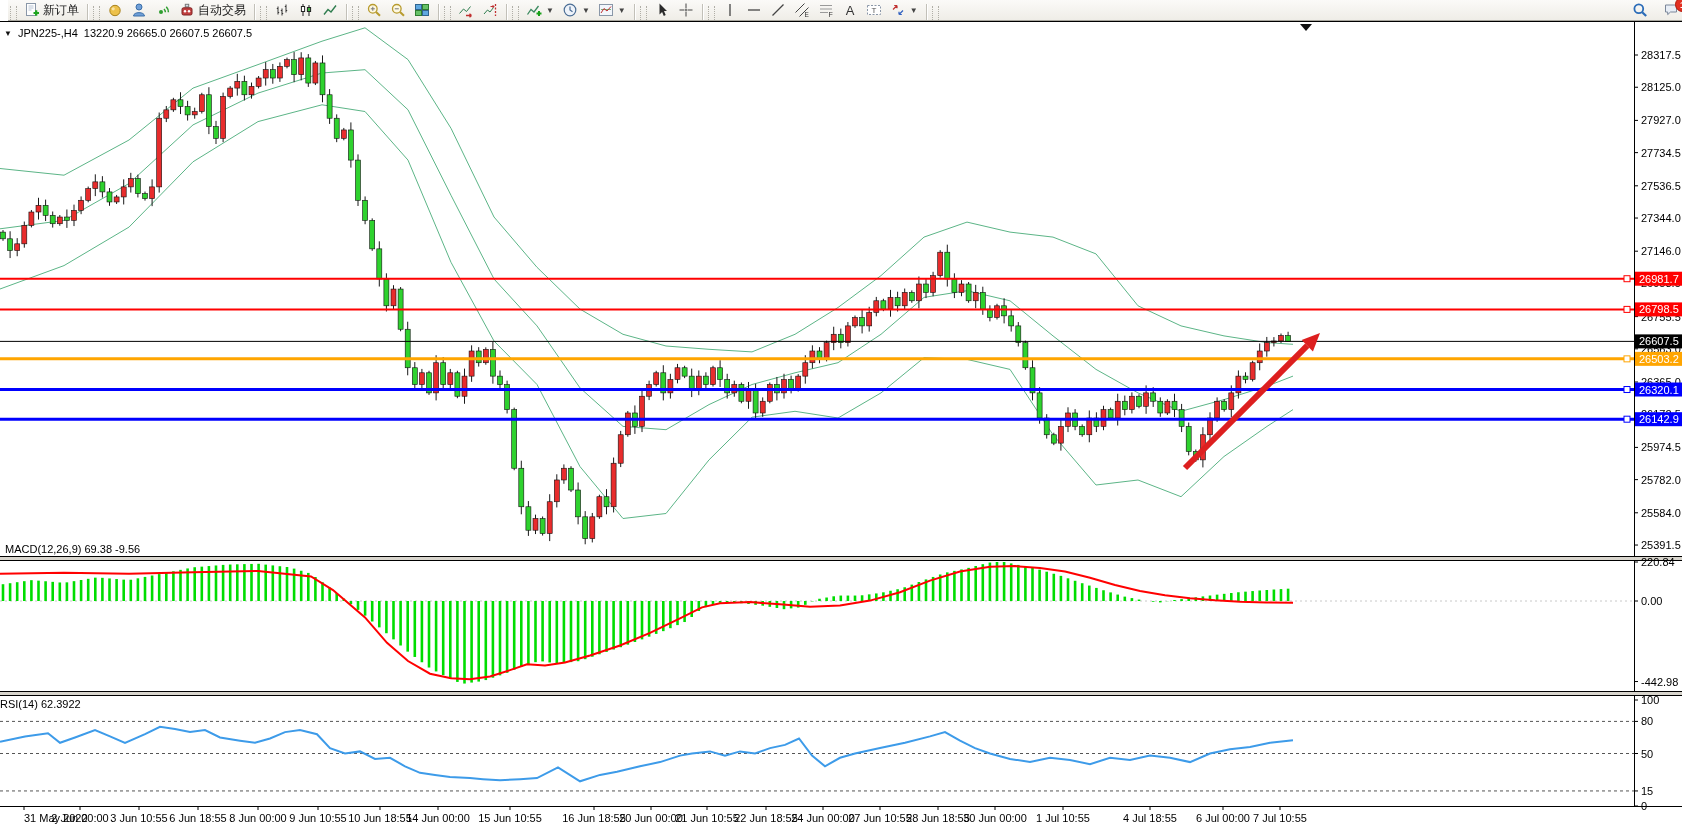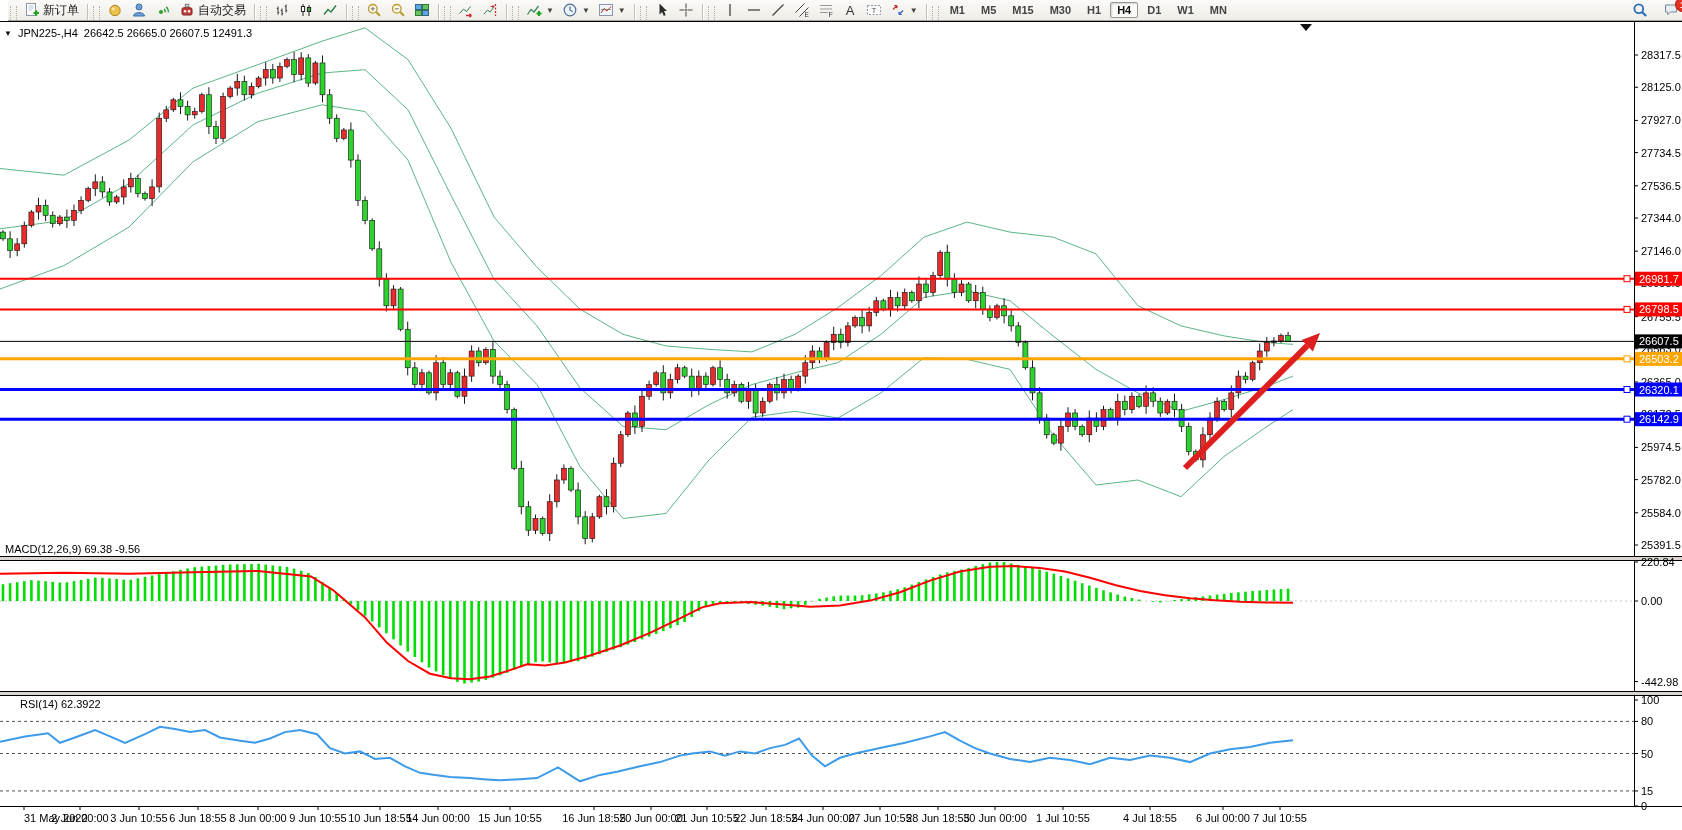--- a/index.html
+++ b/index.html
@@ -226,31 +226,20 @@
         <div class="tb-btn">
           <svg width="16" height="16" viewBox="0 0 16 16">
             <path d="M3 7.5L7 3.5M7 3.5H4.2M7 3.5v2.8" stroke="#c03030" fill="none" stroke-width="1.2"></path>
             <path d="M13 8.5l-4 4m0 0h2.8m-2.8 0V9.7" stroke="#3060c0" fill="none" stroke-width="1.2"></path>
           </svg>
           <span class="dd">▼</span>
         </div>
       </div>
       <div class="tb-sep"></div>
       <div class="tb-handle"></div>
-      <div class="tb-group">
-        <div class="tf-btn">M1</div>
-        <div class="tf-btn">M5</div>
-        <div class="tf-btn">M15</div>
-        <div class="tf-btn">M30</div>
-        <div class="tf-btn">H1</div>
-        <div class="tf-btn active">H4</div>
-        <div class="tf-btn">D1</div>
-        <div class="tf-btn">W1</div>
-        <div class="tf-btn">MN</div>
-      </div>
       <div id="tb-right">
         <div class="tb-btn">
           <svg width="16" height="16" viewBox="0 0 16 16">
             <circle cx="6.8" cy="6.8" r="4.4" fill="none" stroke="#2b6cb8" stroke-width="1.8"></circle>
             <path d="M10.2 10.2l4 3.8" stroke="#2b6cb8" stroke-width="2.2" fill="none"></path>
           </svg>
         </div>
         <div class="tb-btn chat-wrap">
           <svg width="16" height="16" viewBox="0 0 16 16">
             <path d="M1.5 3h11v7h-6l-2.8 2.6V10H1.5z" fill="#e8eef6" stroke="#7a8699"></path>
@@ -972,19 +961,19 @@
           <line x1="1223" y1="785" x2="1223" y2="789" stroke="#000"></line>
           <text x="1223" y="801" font-size="11" fill="#000" text-anchor="middle">6 Jul 00:00</text>
           <line x1="1280" y1="785" x2="1280" y2="789" stroke="#000"></line>
           <text x="1280" y="801" font-size="11" fill="#000" text-anchor="middle">7 Jul 10:55</text>
         </g>
       </svg>
 
     <div class="overlay-label" id="symbol-line">
       <span class="caret">▼</span>
       <span>JPN225-,H4</span>
-      <span>26642.5 26665.0 26607.5 12491.3</span>
+      <span>13220.9 26665.0 26607.5 26607.5</span>
     </div>
 
     <div class="overlay-label" id="macd-label" style="left:5px;top:522px;">MACD(12,26,9) 69.38 -9.56</div>
-    <div class="overlay-label" id="rsi-label" style="left:20px;top:677px;">RSI(14) 62.3922</div>
+    <div class="overlay-label" id="rsi-label" style="left:0;top:677px;">RSI(14) 62.3922</div>
   </div>
 </div>
 
 </body></html>

